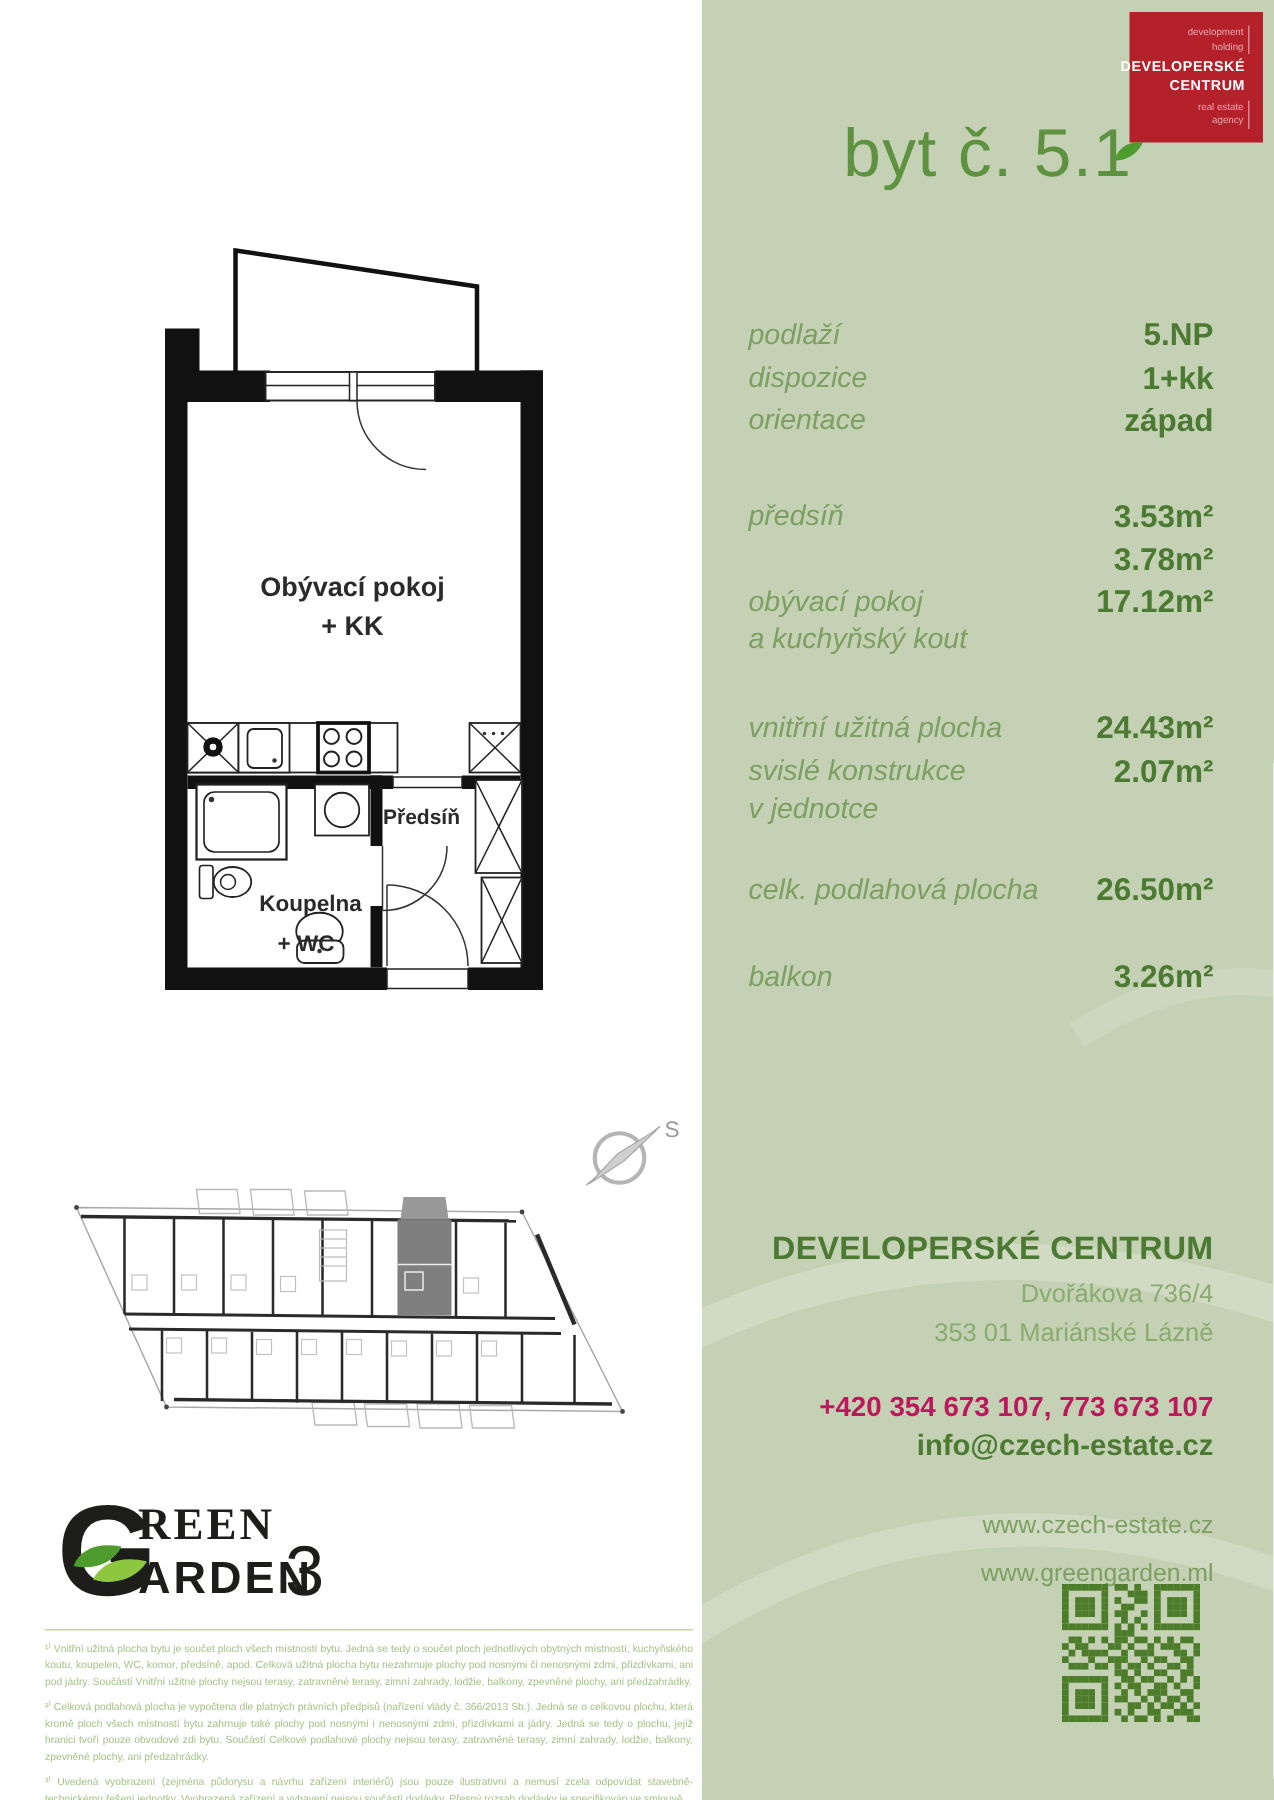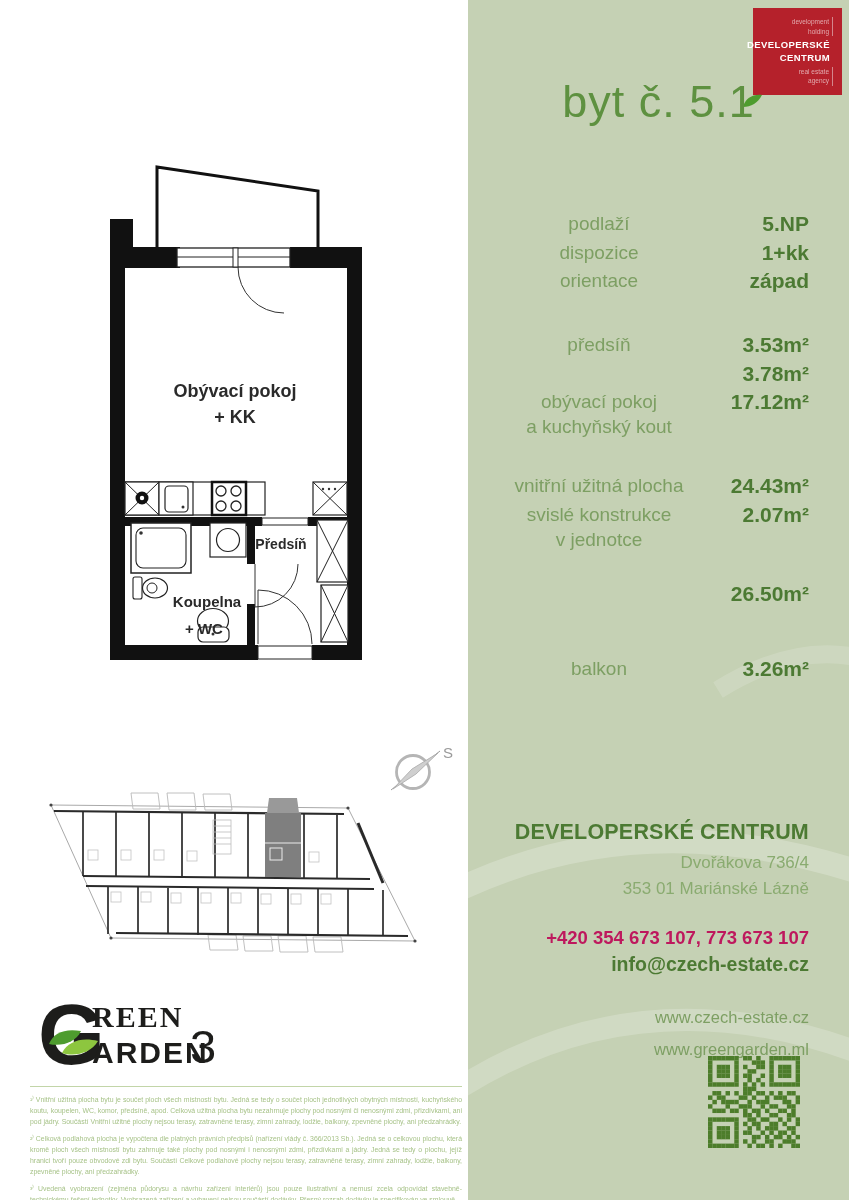--- a/index.html
+++ b/index.html
@@ -10,23 +10,23 @@
   .watermark{position:absolute;left:0;top:0;width:381px;height:1200px;pointer-events:none;}
   .logo-box{position:absolute;top:8px;right:7px;width:89px;height:87px;background:#b5212b;
             color:#fff;display:flex;flex-direction:column;justify-content:center;align-items:flex-end;
             padding:6px 9px;box-sizing:border-box;text-align:right;}
   .logo-small{font-size:6.5px;line-height:1.45;color:#e2a9ad;border-right:1px solid #d4868c;padding-right:3px;}
   .logo-name{font-size:9.5px;font-weight:bold;letter-spacing:.4px;line-height:1.3;margin:3px 0;padding-right:3px;}
   .unit-title{position:absolute;top:76px;left:0;width:100%;text-align:center;
               font-size:45px;color:#5e9140;letter-spacing:1px;}
   .info{position:absolute;top:211px;right:40px;width:310px;}
   .row{display:flex;justify-content:flex-end;align-items:flex-start;margin-bottom:3px;}
-  .row .lbl{flex:1;text-align:center;font-size:19px;color:#7d9f63;line-height:1.35;white-space:pre-line;}
+  .row .lbl{flex:1;text-align:left;font-size:19px;color:#7d9f63;line-height:1.35;white-space:pre-line;font-style:italic;}
   .row .val{width:110px;text-align:right;font-size:21px;font-weight:bold;color:#4c7a33;line-height:1.2;}
-  .g2{margin-top:38px;}.g3{margin-top:33px;}.g4{margin-top:28px;}.g5{margin-top:50px;}
+  .g2{margin-top:38px;}.g3{margin-top:33px;}.g4{margin-top:28px;}.g5{margin-top:32px;}
   .contact{position:absolute;top:820px;right:40px;text-align:right;}
   .c-name{font-size:21.5px;font-weight:bold;color:#4c7a33;letter-spacing:.2px;}
   .c-addr{font-size:17px;color:#8aab70;line-height:1.55;margin-top:5px;}
   .c-phone{font-size:18.5px;font-weight:bold;color:#be185d;margin-top:24px;}
   .c-email{font-size:19.5px;font-weight:bold;color:#4c7a33;margin-top:4px;}
   .c-web1{font-size:16.5px;color:#7d9f63;margin-top:32px;}
   .c-web2{font-size:16.5px;color:#7d9f63;margin-top:13px;}
   .qr{position:absolute;top:1056px;right:49px;width:92px;height:92px;}
   .mini-leaf{position:absolute;top:93px;right:86px;width:20px;height:15px;}
   
@@ -286,20 +286,21 @@
       <div class="row g3">
         <span class="lbl">vnitřní užitná plocha</span>
         <span class="val">24.43m²</span>
       </div>
       <div class="row">
         <span class="lbl">svislé konstrukce
 v jednotce</span>
         <span class="val">2.07m²</span>
       </div>
       <div class="row g4">
+        <span class="lbl">celk. podlahová plocha</span>
         <span class="val">26.50m²</span>
       </div>
       <div class="row g5">
         <span class="lbl">balkon</span>
         <span class="val">3.26m²</span>
       </div>
     </div>
 
     <div class="contact">
       <div class="c-name">DEVELOPERSKÉ CENTRUM</div>

